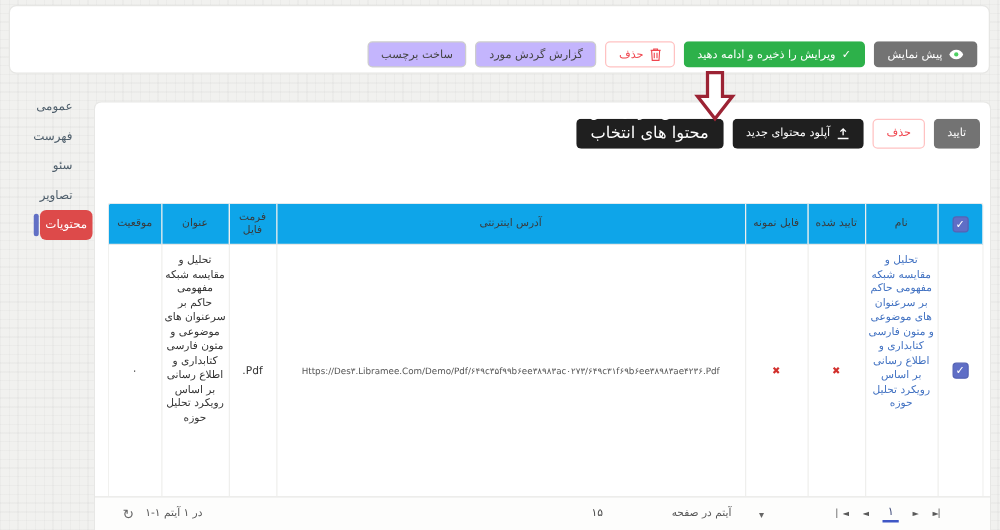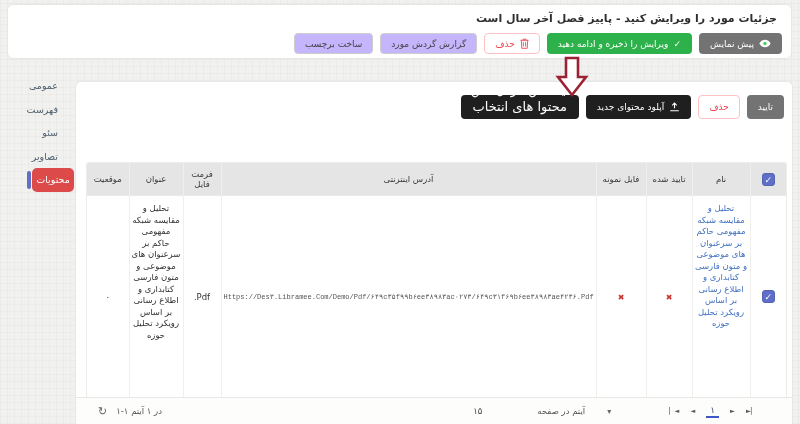--- a/index.html
+++ b/index.html
@@ -41,30 +41,30 @@
   .panel-toolbar{position:absolute;top:13px;right:8px;display:flex;gap:7px;align-items:center;}
   .panel-toolbar .btn{height:24px;}
   .btn-index{max-width:118px;white-space:normal;text-align:center;line-height:1.35;
     padding:3px 8px;height:auto;min-height:24px;font-size:13px;}
   
   .arrow-annotation{position:absolute;left:553px;top:56px;z-index:4;}
   
   .grid-wrap{position:absolute;top:80px;left:10px;right:5px;bottom:27px;
     border:1px solid #ececea;border-bottom:none;overflow:hidden;border-radius:3px 3px 0 0;}
   table.grid{width:100%;height:100%;border-collapse:collapse;table-layout:fixed;direction:rtl;}
-  .grid th{background:#e5e5e5;border-bottom:1px solid #e9e9e7;font-weight:normal;
+  .grid th{background:#0ea5e9;border-bottom:1px solid #e9e9e7;font-weight:normal;
     font-size:8.5px;color:#3a3a3a;padding:6px 2px;height:17px;box-sizing:border-box;}
   .grid th,.grid td{border-left:1px solid #efefed;}
   .grid th:last-child,.grid td:last-child{border-left:none;}
   .grid td{font-size:8.5px;color:#333;text-align:center;vertical-align:middle;padding:2px;}
   td.v-top{vertical-align:top;padding-top:7px;margin-left:48px;}
   .th-url{padding-left:0;padding-right:55px;}
   .name-link{color:#4272c2;line-height:11.5px;cursor:pointer;display:inline-block;max-width:100%;}
   .title-text{color:#333;line-height:11.5px;display:inline-block;max-width:100%;}
-  .url-text{direction:ltr;font-size:7px;color:#555;white-space:nowrap;display:block;text-align:center;font-family:Liberation Mono, monospace;}
+  .url-text{direction:ltr;font-size:7px;color:#555;white-space:nowrap;display:block;text-align:center;}
   .x-mark{color:#d2302c;font-size:8px;font-weight:bold;}
   .checkbox{width:13px;height:13px;background:#5f6ec6;border:1px solid #5563b4;border-radius:3px;
     color:#fff;font-size:9px;line-height:12px;text-align:center;display:inline-block;
     box-sizing:border-box;cursor:pointer;}
   
   .pager{position:absolute;bottom:0;left:0;right:0;height:27px;background:#fdfdfc;
     border-top:1px solid #e7e7e5;direction:ltr;display:flex;align-items:center;
     font-size:8.5px;color:#555;padding:0 22px;box-sizing:border-box;}
   .pager .refresh{font-size:11px;color:#666;cursor:pointer;margin-right:9px;}
   .pager .info{color:#555;}
@@ -75,21 +75,20 @@
   .pager-nav{display:flex;align-items:center;gap:11px;margin-right:14px;}
   .pager-nav .nav-btn{color:#5a5a5a;font-size:6.5px;cursor:pointer;}
   .pager-nav .page-current{color:#44507e;font-size:9px;border-bottom:2px solid #3f57c5;
     padding:0 4px 1px;cursor:pointer;}
   svg{display:block;}
 </style>
 </head>
 <body>
 
 <div class="top-card">
-  <div class="top-title">جزئیات مورد را ویرایش کنید - پاییز فصل آخر سال است</div>
   <div class="top-btns">
     <button class="btn btn-green-light">
       <span class="glyph">
         <svg width="12" height="9" viewBox="0 0 12 9">
             <path d="M6 .7C3.5.7 1.4 2.3.4 4.5c1 2.2 3.1 3.8 5.6 3.8s4.6-1.6 5.6-3.8C10.6 2.3 8.5.7 6 .7z" fill="#fff"></path>
             <circle cx="6" cy="4.5" r="1.7" fill="#4ed163"></circle>
           </svg>
       </span>
       <span>پیش نمایش</span>
     </button>

